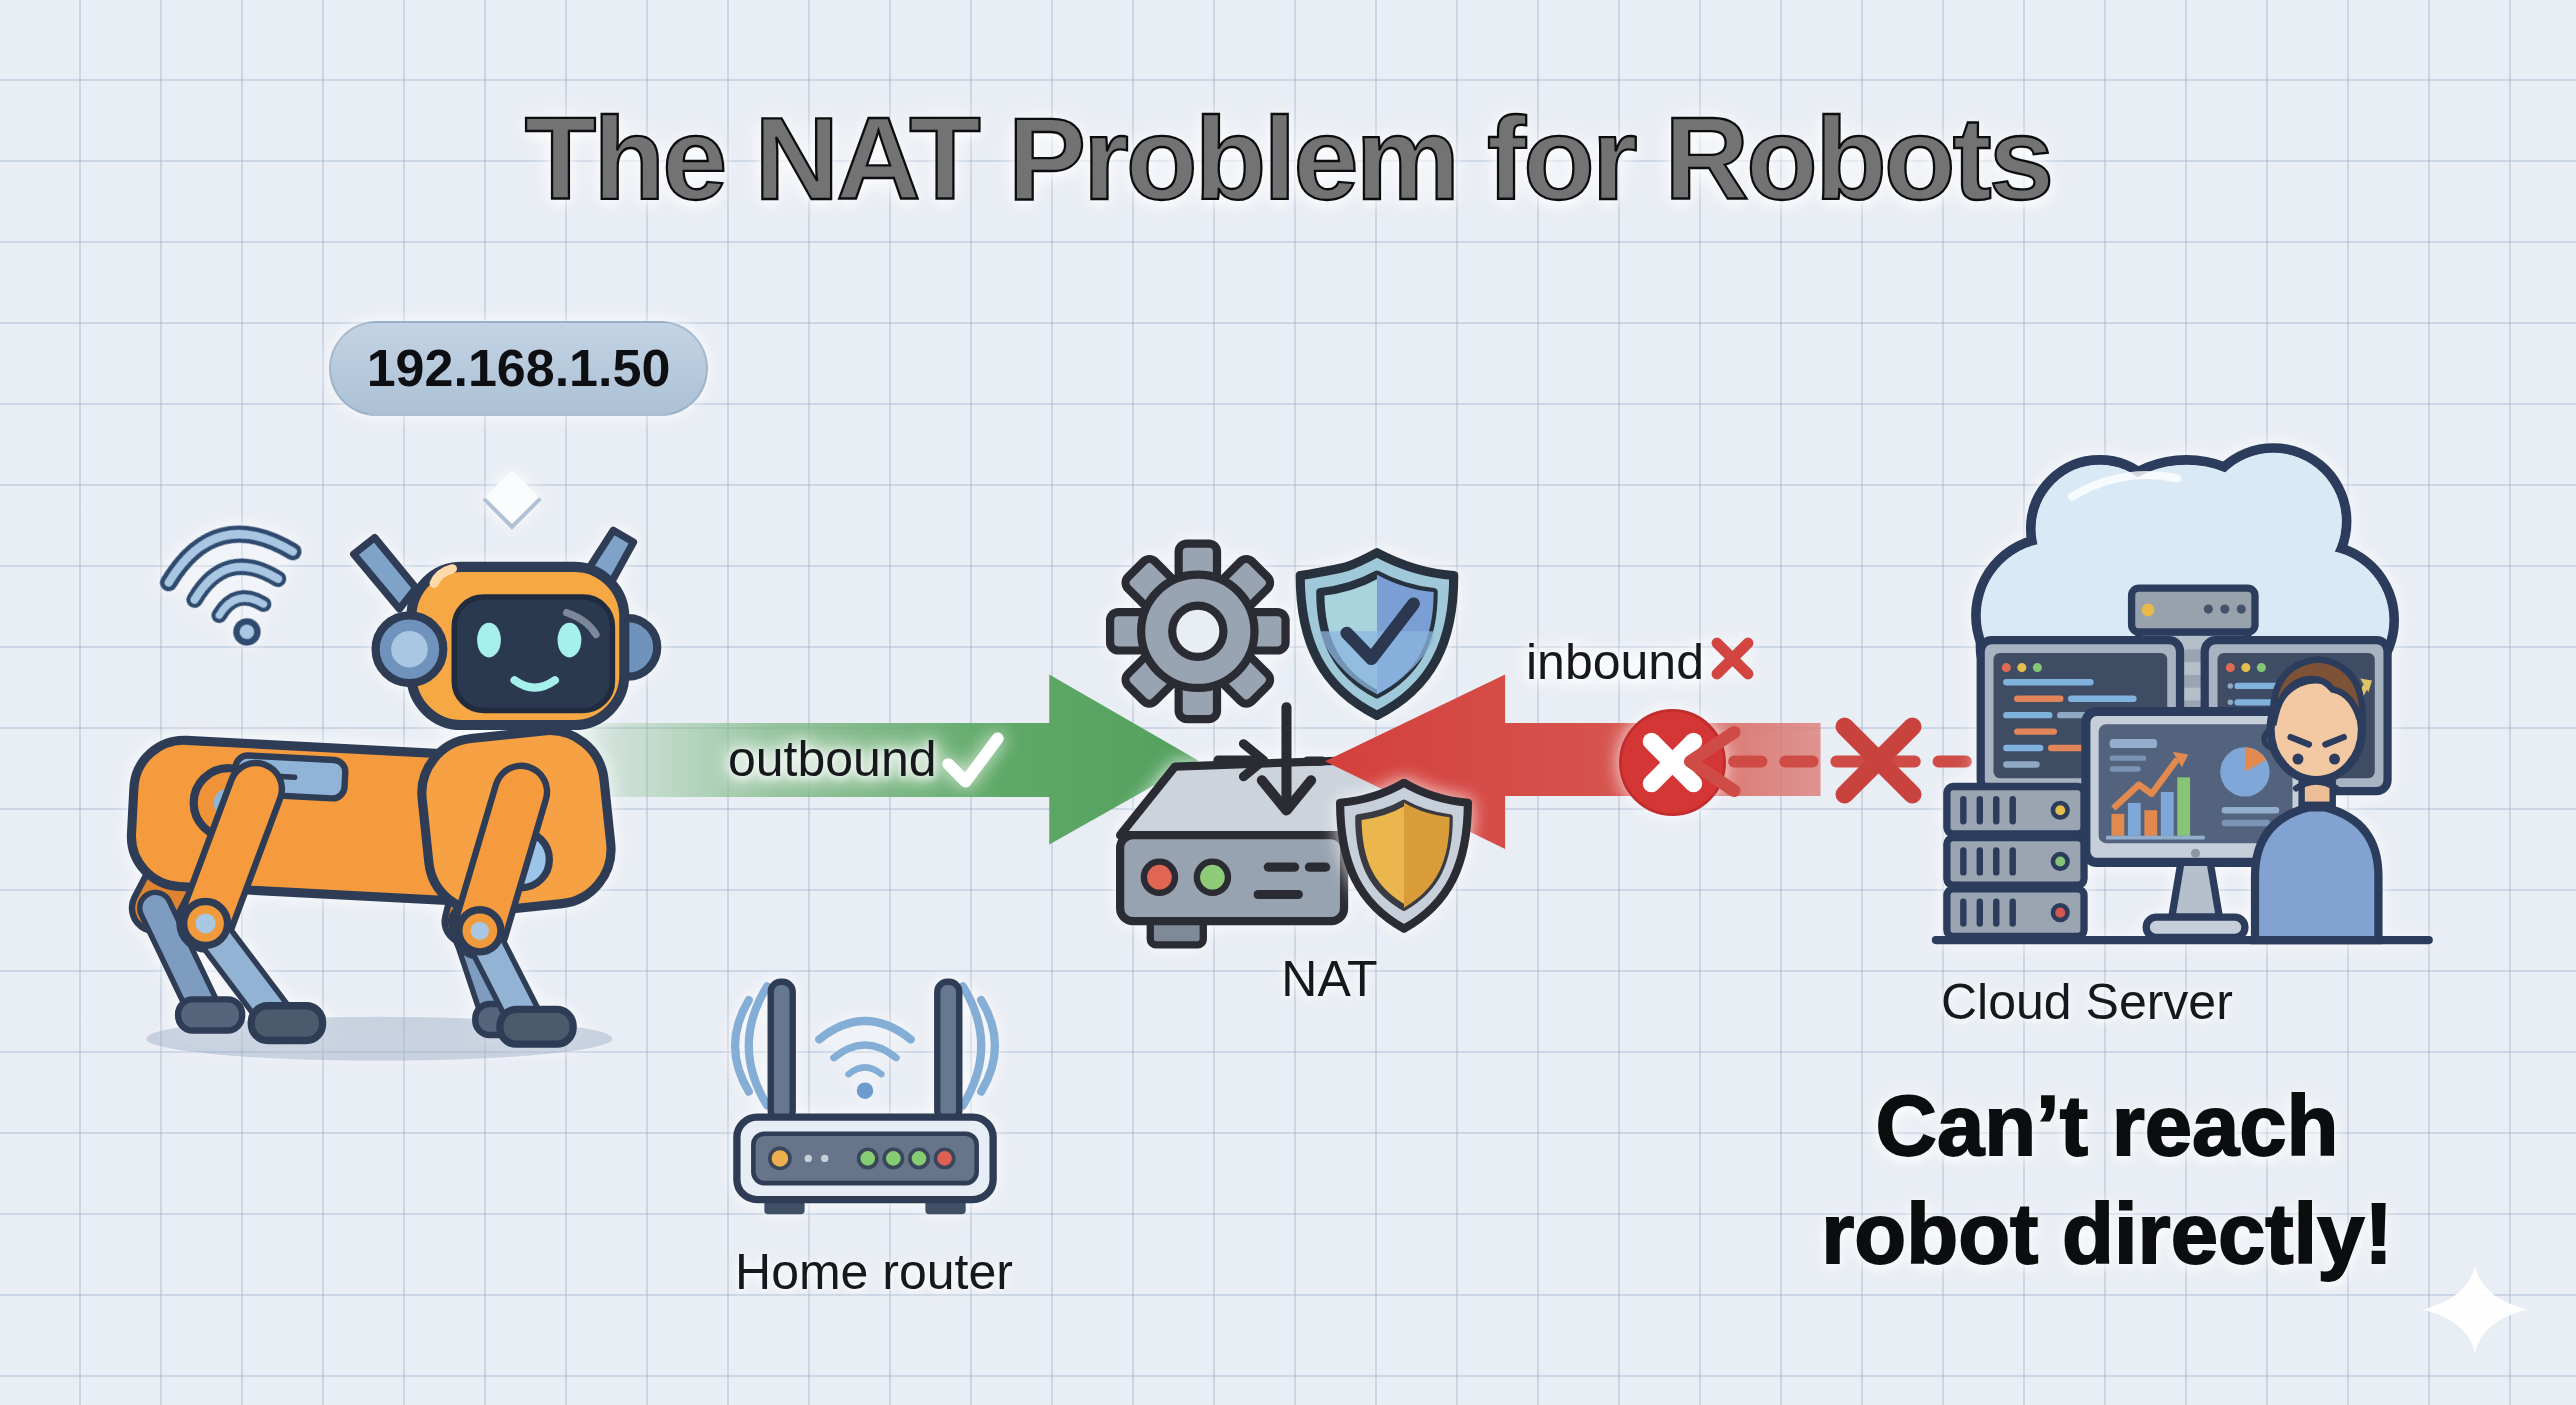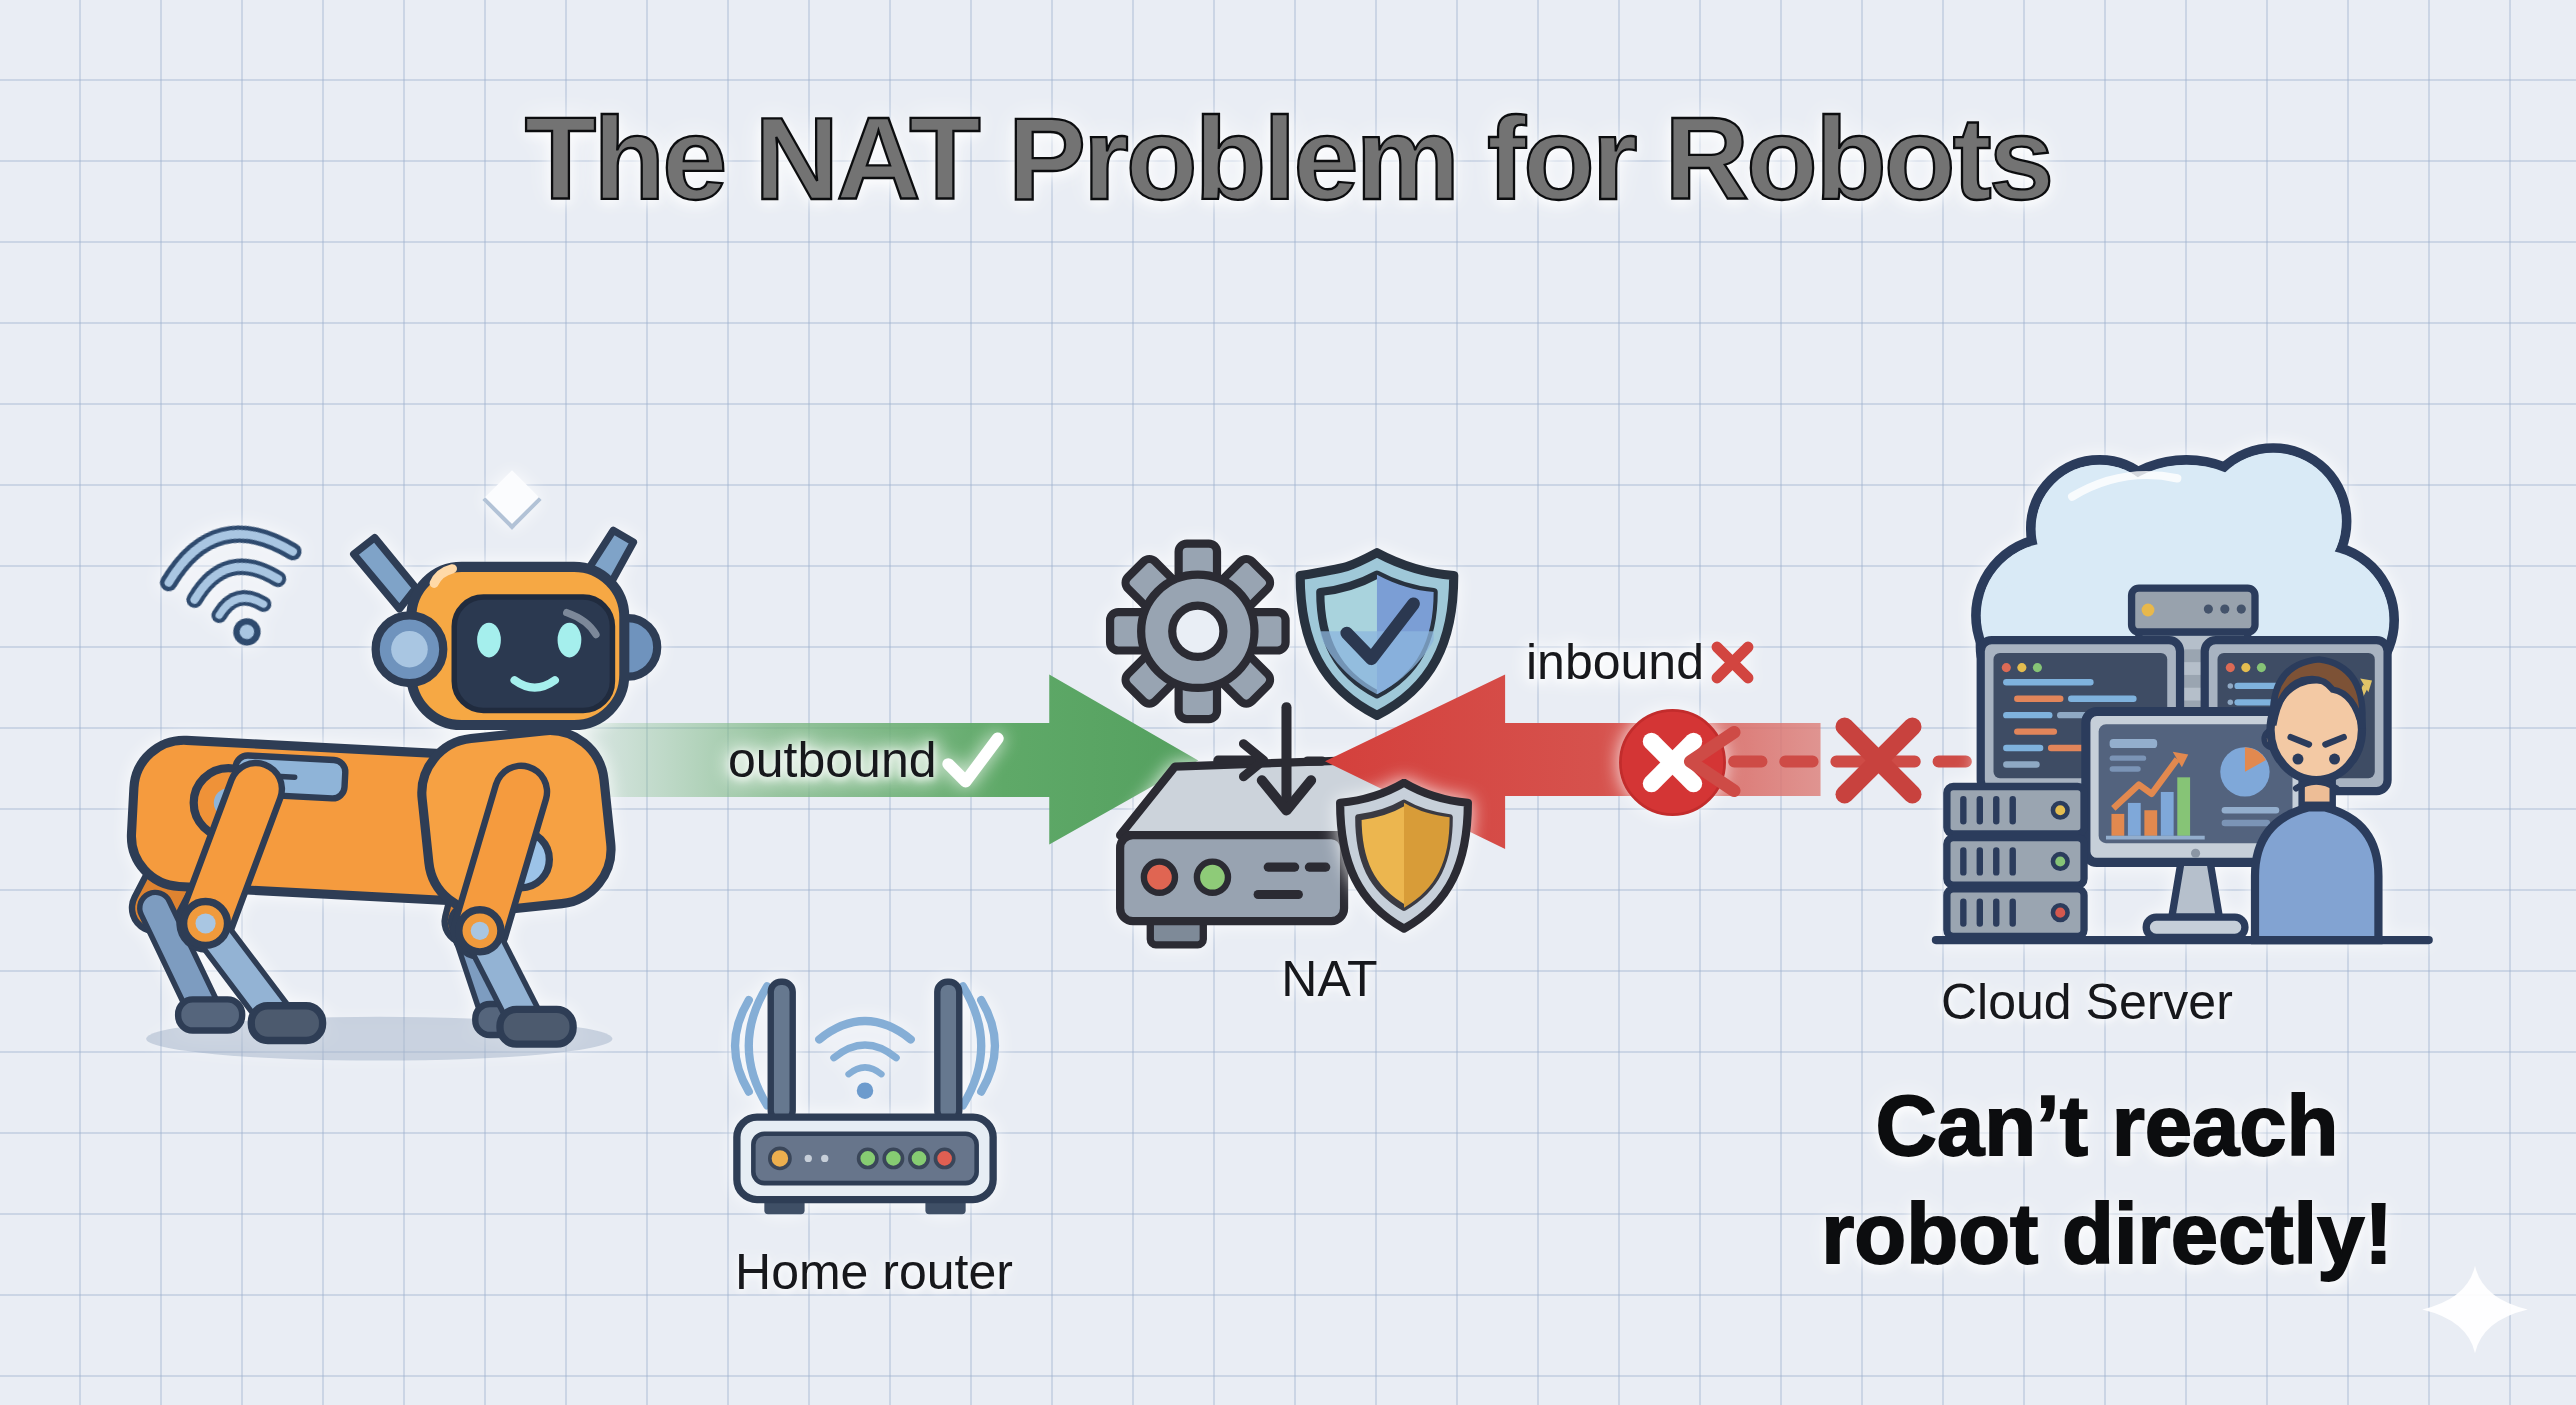--- a/index.html
+++ b/index.html
@@ -37,39 +37,40 @@
     position:absolute;left:0;top:70px;width:423px;height:113px;border-radius:55px;
     background:#fbfcfe;border:4.6px solid #b2c2d6;
     display:flex;align-items:center;justify-content:center;
     font-size:45px;color:#1c1d22;
   }
   .bubble-tail{
     position:absolute;left:203px;top:163px;width:38px;height:38px;
     background:#fbfcfe;border-right:4.6px solid #b2c2d6;border-bottom:4.6px solid #b2c2d6;
     transform:rotate(45deg);
   }
-  .flow-row{display:flex;align-items:center;gap:3px;}
+  .flow-row{display:flex;align-items:flex-start;gap:3px;}
   .flow-row .txt{font-size:50px;font-weight:400;}
   .nat-label{left:1229px;top:950px;width:201px;text-align:center;font-size:50px;}
   .router-label{left:723px;top:1235px;width:302px;text-align:center;font-size:50px;margin-top:8px;}
   .cloud-label{left:1941px;top:973px;width:366px;text-align:left;font-size:50px;}
   .warning{
     left:1796px;top:1072px;width:622px;text-align:center;
     font-size:85px;font-weight:700;line-height:108px;color:#0c0d0f;
     -webkit-text-stroke:1.8px #0c0d0f;
     text-shadow:0 3.7px 11px rgba(255,255,255,.95), 0 0 24px rgba(255,255,255,.8);
   }
 </style>
 </head>
 <body>
 
 <div class="abs title">The NAT Problem for Robots</div>
 
 <div class="abs bubble-wrap halo">
   <div class="bubble-tail"></div>
+  <div class="bubble-pill">192.168.1.50</div>
 </div>
 
 <svg class="abs halo" style="left:137px;top:489px;transform:rotate(-14deg);" width="192" height="174" viewBox="0 0 210 190">
   <g fill="none" stroke="#2e4a6e" stroke-linecap="round">
     <path d="M 35,85 Q 105,15 175,85" stroke-width="19"></path>
     <path d="M 58,110 Q 105,62 152,110" stroke-width="18"></path>
     <path d="M 80,133 Q 105,108 130,133" stroke-width="17"></path>
   </g>
   <circle cx="105" cy="158" r="15" fill="#2e4a6e"></circle>
   <g fill="none" stroke="#a9c6e2" stroke-linecap="round">

